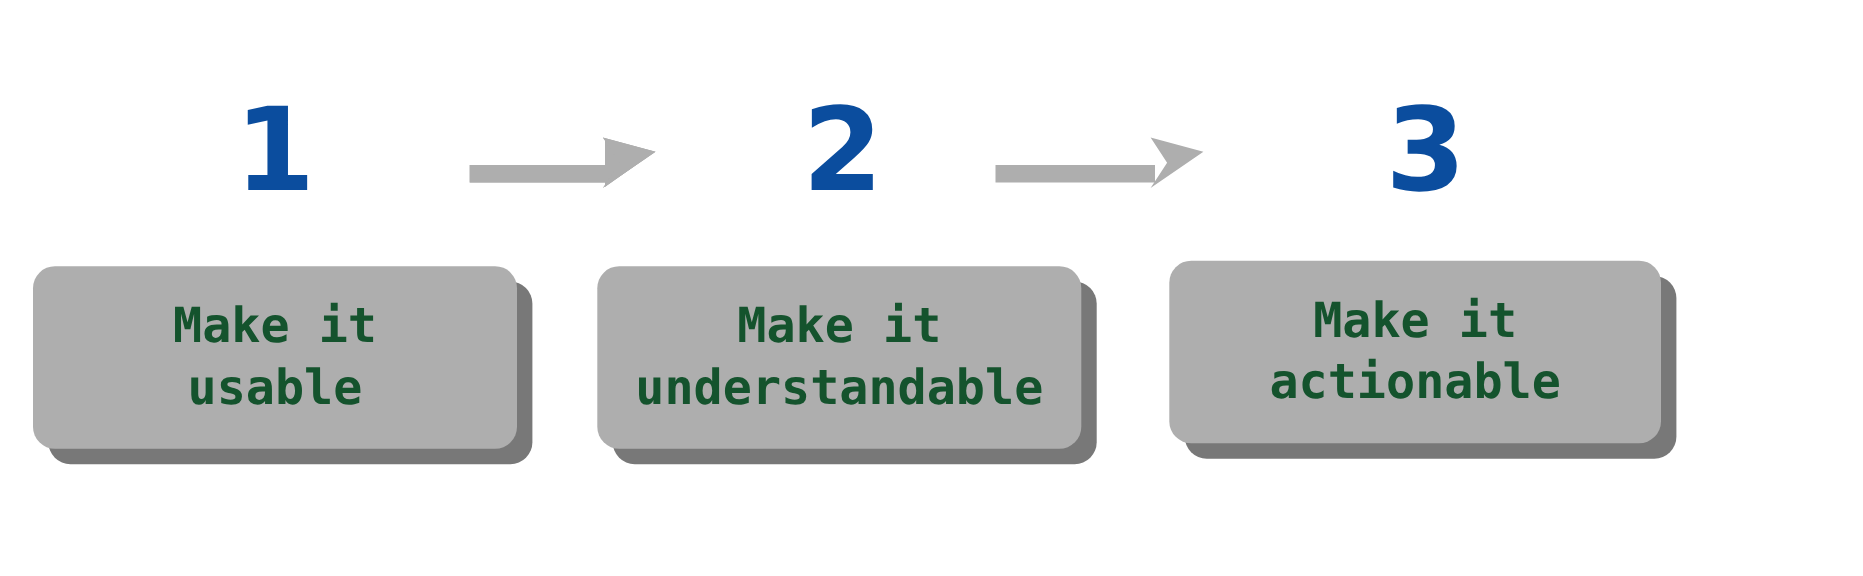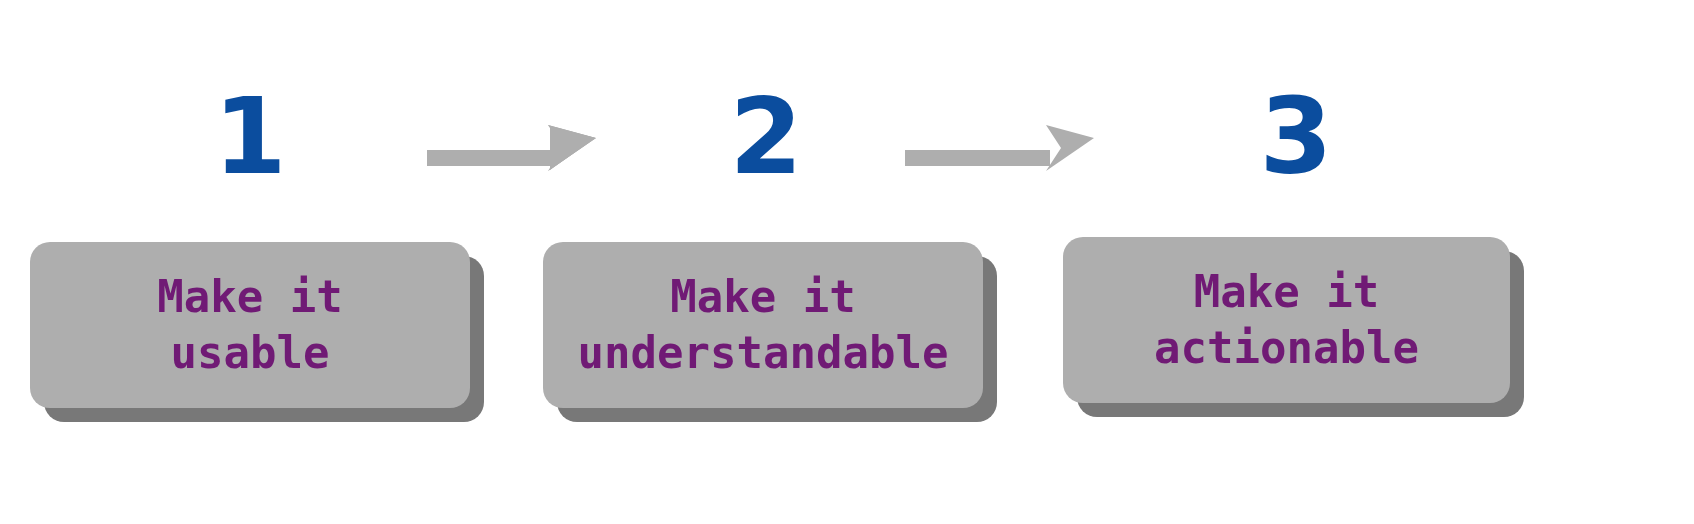--- a/index.html
+++ b/index.html
@@ -46,21 +46,21 @@
     box-shadow: 14px 14px 0 0 #787878;
     display: flex;
     align-items: center;
     justify-content: center;
   }
   .step-box-label {
     font-family: "DejaVu Sans Mono", monospace;
     font-weight: bold;
     font-size: 44px;
     line-height: 1.28;
-    color: #701a75;
+    color: #14532d;
     text-align: center;
     white-space: pre-line;
     letter-spacing: 0px;
     user-select: none;
   }
 </style>
 </head>
 <body>
 
 <div id="canvas">

